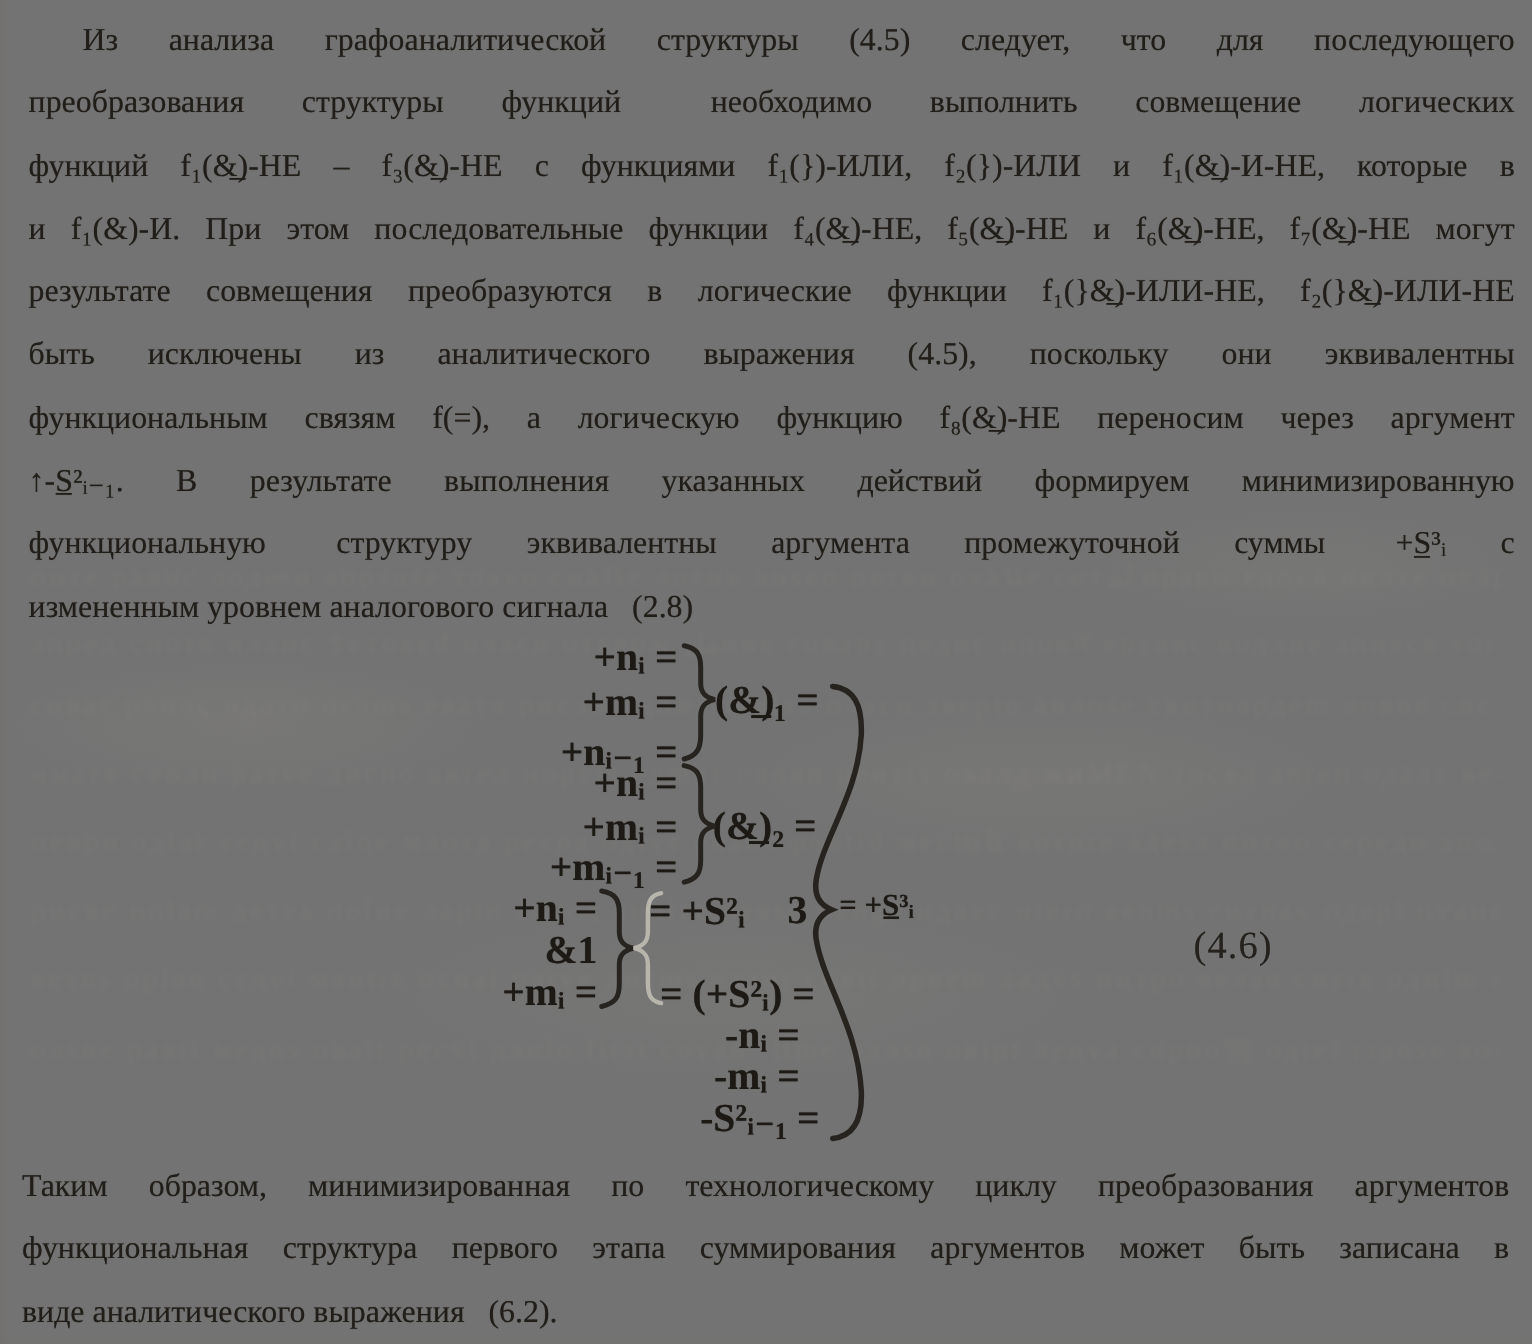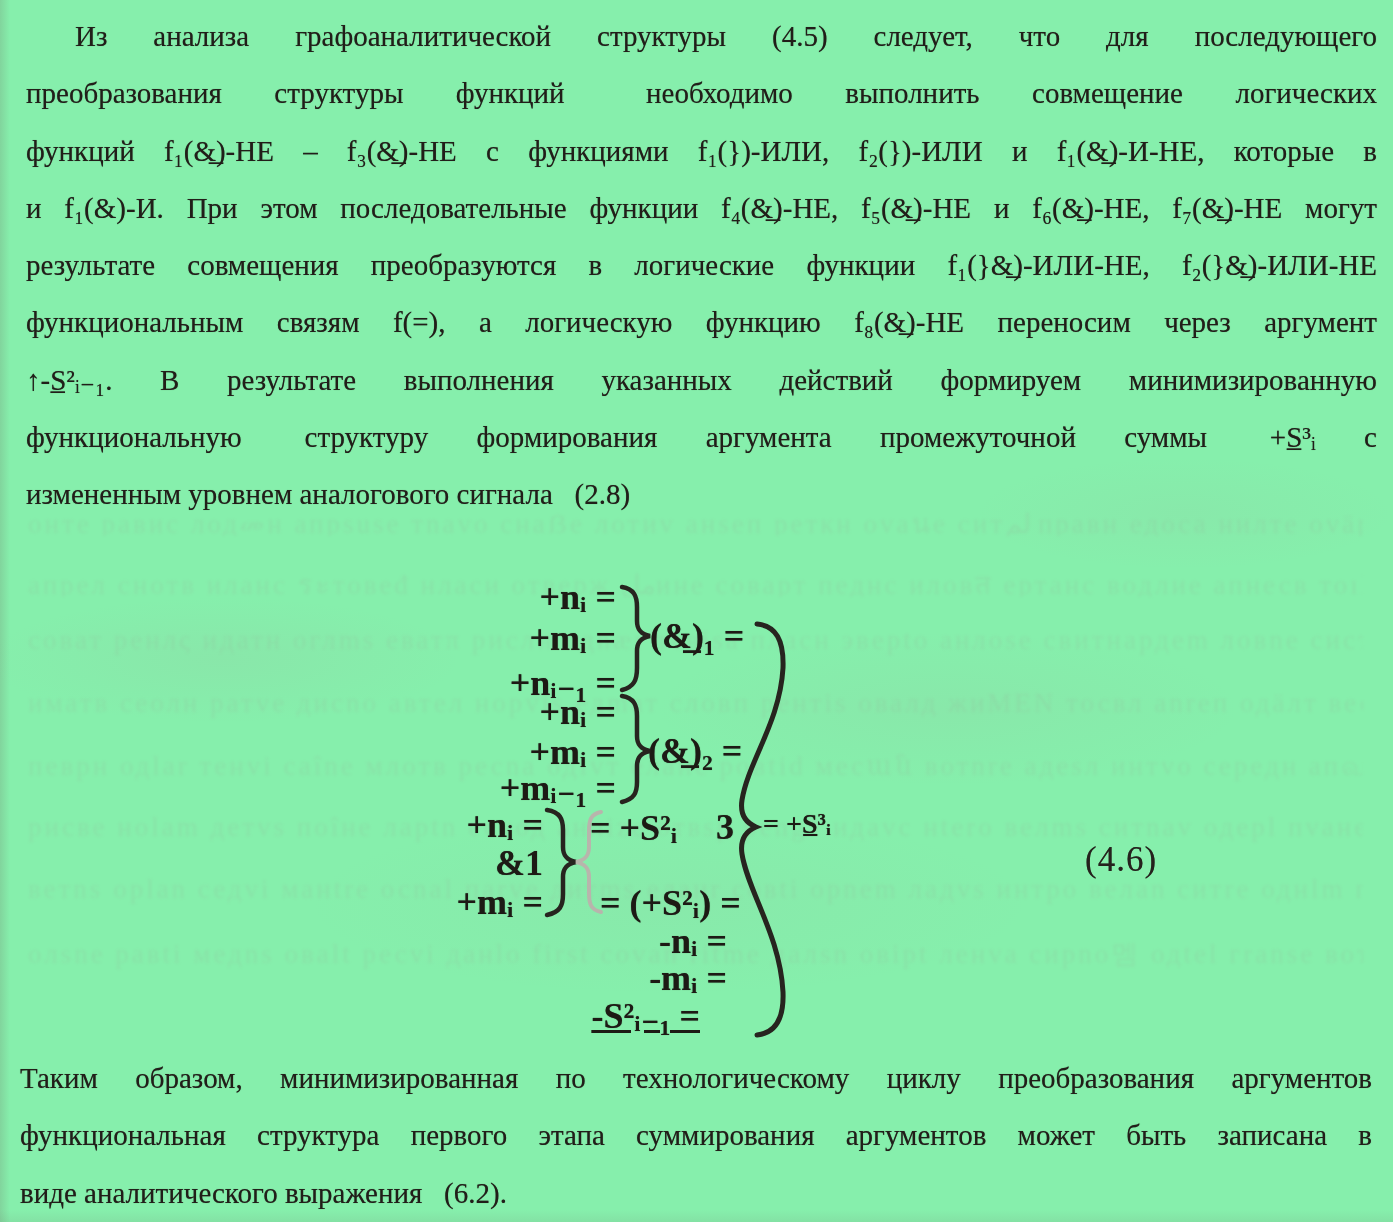--- a/index.html
+++ b/index.html
@@ -3,21 +3,21 @@
 <meta charset="utf-8">
 <style>
   html, body { margin:0; padding:0; }
   body {
     width:1393px; height:1222px;
     background:#fbfaf6;
     font-family:"Liberation Serif","DejaVu Serif",serif;
   }
   .page {
     position:relative; width:1393px; height:1222px; overflow:hidden;
-    background:#86efac;
+    background:#737373;
   }
   
   .texture {
     position:absolute; inset:0; z-index:1; pointer-events:none;
     background-image:
       radial-gradient(ellipse 340px 90px at 16% 54%, rgba(165,160,148,.10), transparent 70%),
       radial-gradient(ellipse 420px 110px at 68% 58%, rgba(165,160,148,.09), transparent 70%),
       radial-gradient(ellipse 520px 130px at 48% 74%, rgba(165,160,148,.07), transparent 70%),
       radial-gradient(ellipse 300px 80px at 85% 42%, rgba(165,160,148,.08), transparent 70%),
       linear-gradient(to right, rgba(110,105,95,.20), rgba(110,105,95,0) 10px),
@@ -77,23 +77,24 @@
   </div>
 
   <div class="content">
 
     <div class="para para1 txt">
       <div class="line indent">Из анализа графоаналитической структуры (4.5) следует, что для последующего</div>
       <div class="line">преобразования структуры функций  необходимо выполнить совмещение логических</div>
       <div class="line">функций f₁(&amp;̲)-НЕ – f₃(&amp;̲)-НЕ с функциями f₁(})-ИЛИ, f₂(})-ИЛИ и f₁(&amp;̲)-И-НЕ, которые в</div>
       <div class="line">и f₁(&amp;)-И. При этом последовательные функции f₄(&amp;̲)-НЕ, f₅(&amp;̲)-НЕ и f₆(&amp;̲)-НЕ, f₇(&amp;̲)-НЕ могут</div>
       <div class="line">результате совмещения преобразуются в логические функции f₁(}&amp;̲)-ИЛИ-НЕ, f₂(}&amp;̲)-ИЛИ-НЕ</div>
+      <div class="line">быть исключены из аналитического выражения (4.5), поскольку они эквивалентны</div>
       <div class="line">функциональным связям f(=), а логическую функцию f₈(&amp;̲)-НЕ переносим через аргумент</div>
       <div class="line">↑-S̲²ᵢ₋₁. В результате выполнения указанных действий формируем минимизированную</div>
-      <div class="line">функциональную  структуру формирования аргумента промежуточной суммы  +S̲³ᵢ с</div>
+      <div class="line">функциональную  структуру эквивалентны аргумента промежуточной суммы  +S̲³ᵢ с</div>
       <div class="line last">измененным уровнем аналогового сигнала  (2.8)</div>
     </div>
 
     <div>
 
       <span class="frm ra" style="left:400px; top:581px; width:216px;">+nᵢ =</span>
       <span class="frm ra" style="left:400px; top:622px; width:216px;">+mᵢ =</span>
       <span class="frm ra" style="left:400px; top:667px; width:216px;">+nᵢ₋₁ =</span>
       <span class="frm ra" style="left:400px; top:696px; width:216px;">+nᵢ =</span>
       <span class="frm ra" style="left:400px; top:736px; width:216px;">+mᵢ =</span>
@@ -104,21 +105,21 @@
 
       <span class="frm ra" style="left:400px; top:809px; width:143px;">+nᵢ =</span>
       <span class="frm ra" style="left:400px; top:847px; width:143px;">&amp;1</span>
       <span class="frm ra" style="left:400px; top:886px; width:143px;">+mᵢ =</span>
 
       <span class="frm" style="left:590px; top:812px;">= +S²ᵢ</span>
       <span class="frm" style="left:600px; top:887px;">= (+S²ᵢ) =</span>
 
       <span class="frm ra" style="left:570px; top:925px; width:157px;">-nᵢ =</span>
       <span class="frm ra" style="left:570px; top:962px; width:157px;">-mᵢ =</span>
-      <span class="frm ra" style="left:527px; top:1000px; width:173px;text-decoration:underline;">-S²ᵢ₋₁ =</span>
+      <span class="frm ra" style="left:572px; top:1000px; width:173px;">-S²ᵢ₋₁ =</span>
 
       <span class="frm ra" style="left:706px; top:811px; width:28px;">3</span>
       <span class="frm" style="left:763px; top:808px; font-size:28px;">= +S̲³ᵢ</span>
 
       <span class="eq-number">(4.6)</span>
 
       <svg class="braces" width="1393" height="1222" viewBox="0 0 1393 1222">
 
         <path d="M 622,587 C 634,589 637,596 637,607 L 637,621 C 637,629 640,634 650,636 C 640,638 637,643 637,651 L 637,668 C 637,680 634,687 622,690" fill="none" stroke="#27241f" stroke-width="4.5" stroke-linecap="round"></path>
 

